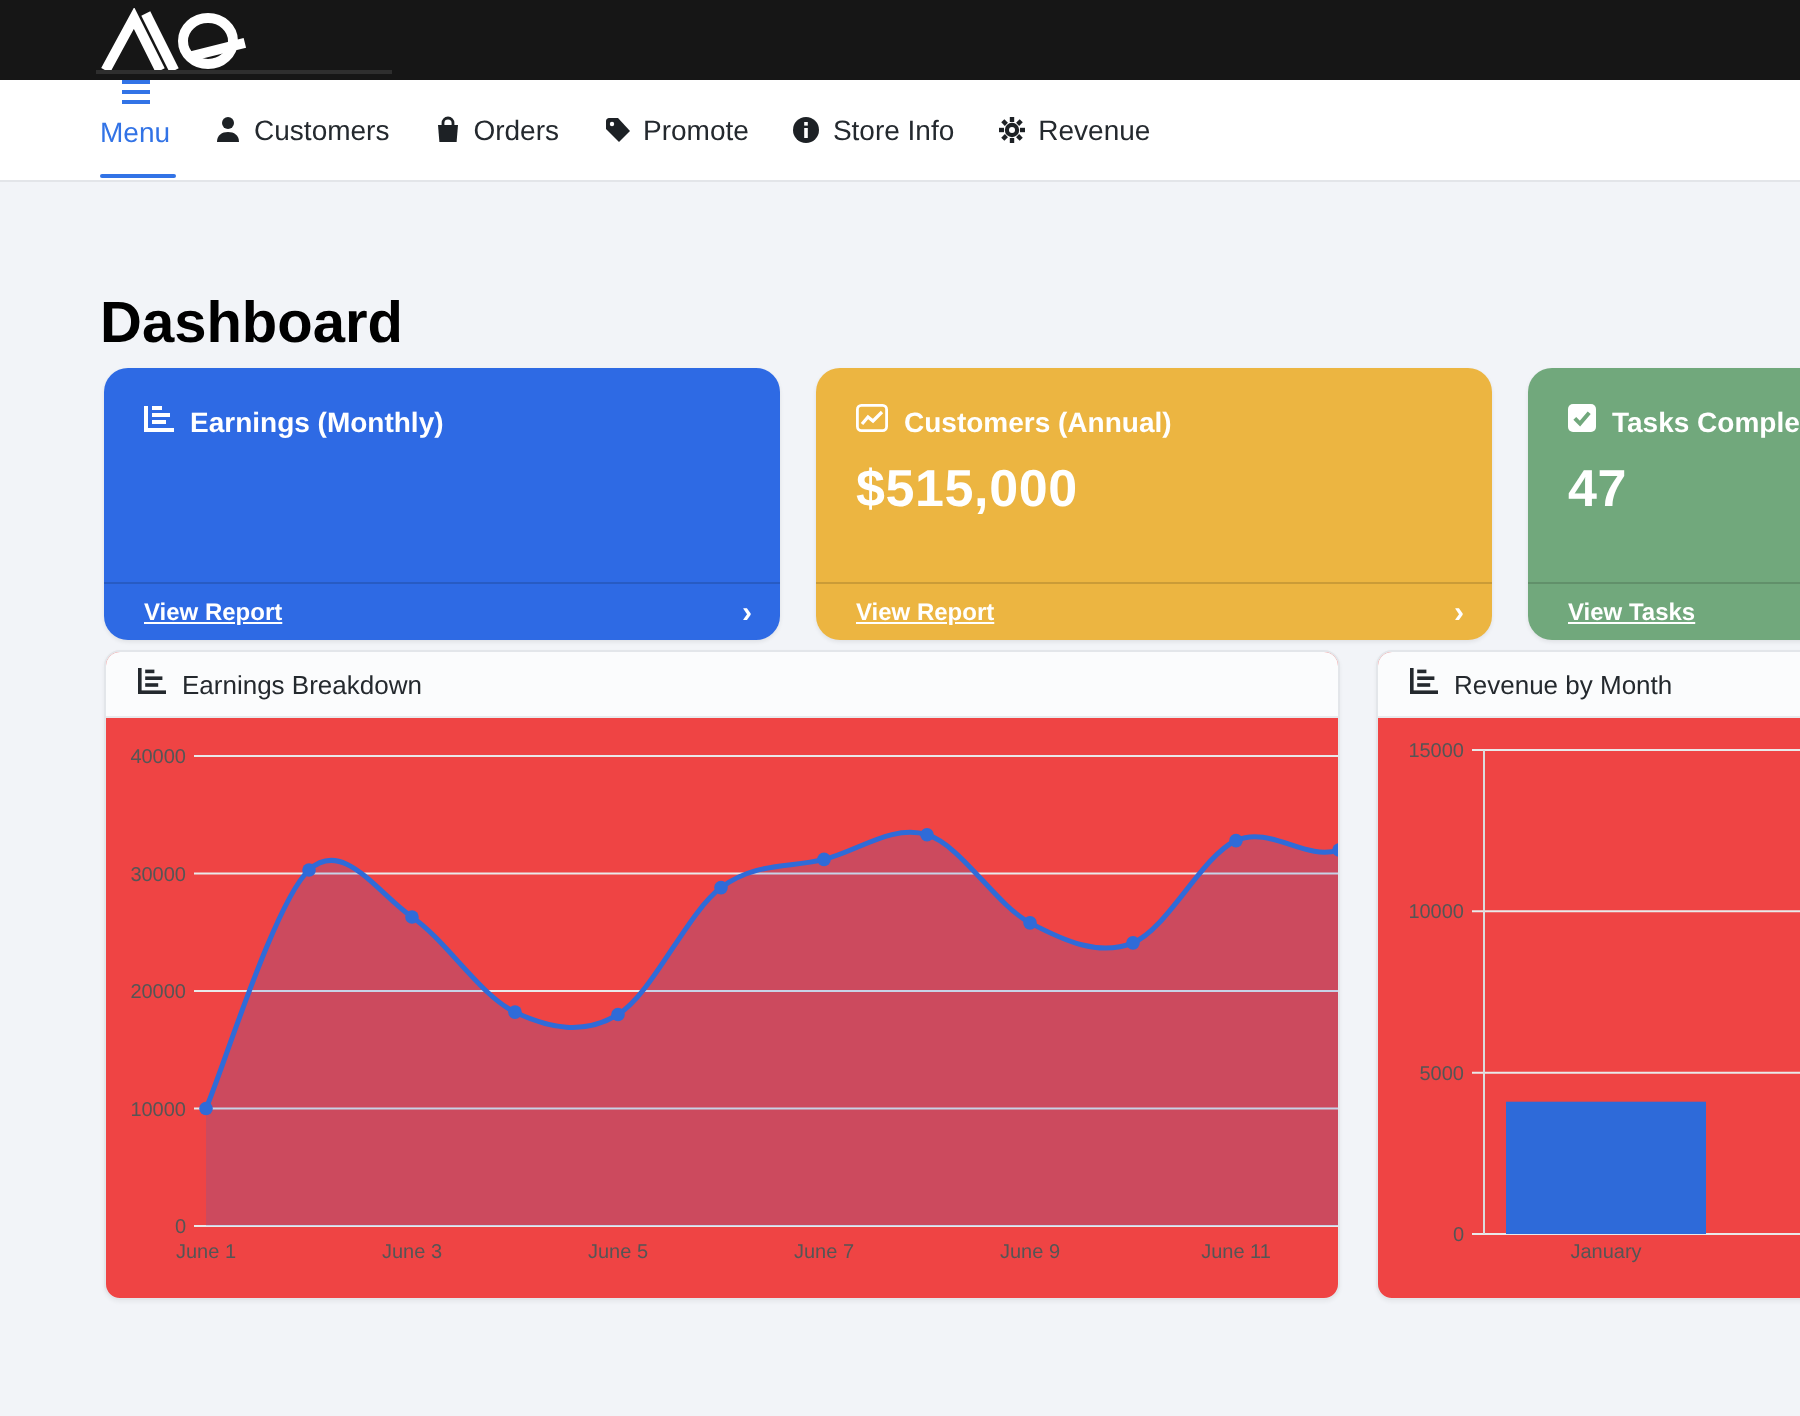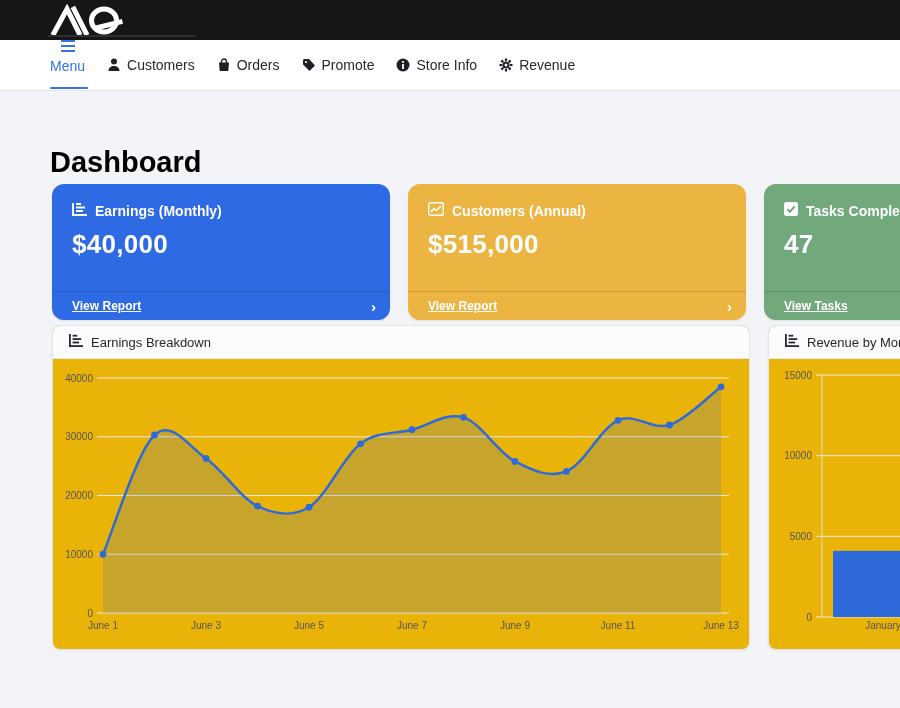--- a/index.html
+++ b/index.html
@@ -32,21 +32,21 @@
     font-size:14px; font-weight:700; }
   .stat-card .sc-value { padding:10px 20px 0 20px; font-size:26px; font-weight:700; letter-spacing:.3px; }
   .sc-footer { position:absolute; left:0; right:0; bottom:0; height:29px;
     border-top:1px solid rgba(0,0,0,.14); display:flex; align-items:center;
     justify-content:space-between; padding:0 14px 0 20px; }
   .sc-link { font-size:12px; font-weight:700; color:#fff; text-decoration:underline; cursor:pointer; }
   .sc-chev { font-size:15px; font-weight:700; color:#fff; cursor:pointer; line-height:1; }
 
   
   .charts-row { position:absolute; left:52px; top:325px; display:flex; gap:18px; }
-  .chart-card { width:698px; height:325px; background:#eab308; border:1px solid #e3e6ea;
+  .chart-card { width:618px; height:325px; background:#ef4444; border:1px solid #e3e6ea;
     border-radius:8px; box-shadow:0 1px 2px rgba(0,0,0,.05); overflow:hidden; }
   .chart-head { height:33px; background:#fbfcfd; border-bottom:1px solid #e8eaed;
     display:flex; align-items:center; gap:8px; padding:0 16px; font-size:13px; color:#24292e; }
   .chart-body { position:relative; height:291px; }
   .chart-body svg { display:block; }
 
   text { font-family:"Liberation Sans", sans-serif; }
 </style>
 </head>
 <body>
@@ -148,21 +148,20 @@
               <rect x="0" y="1" width="2" height="13"></rect>
               <rect x="0" y="12" width="15" height="2"></rect>
               <rect x="4" y="8" width="7" height="2"></rect>
               <rect x="4" y="4.5" width="9" height="2"></rect>
               <rect x="4" y="1" width="5" height="2"></rect>
             </g>
           </svg>
       </span>
       <span>Earnings (Monthly)</span>
     </div>
-    <div class="sc-value">$40,000</div>
     <div class="sc-footer">
       <span class="sc-link">View Report</span>
       <span class="sc-chev">›</span>
     </div>
   </div>
 
   <div class="stat-card" style="background:#ecb541">
     <div class="sc-head">
       <span>
         <svg width="16" height="14" viewBox="0 0 16 14">

